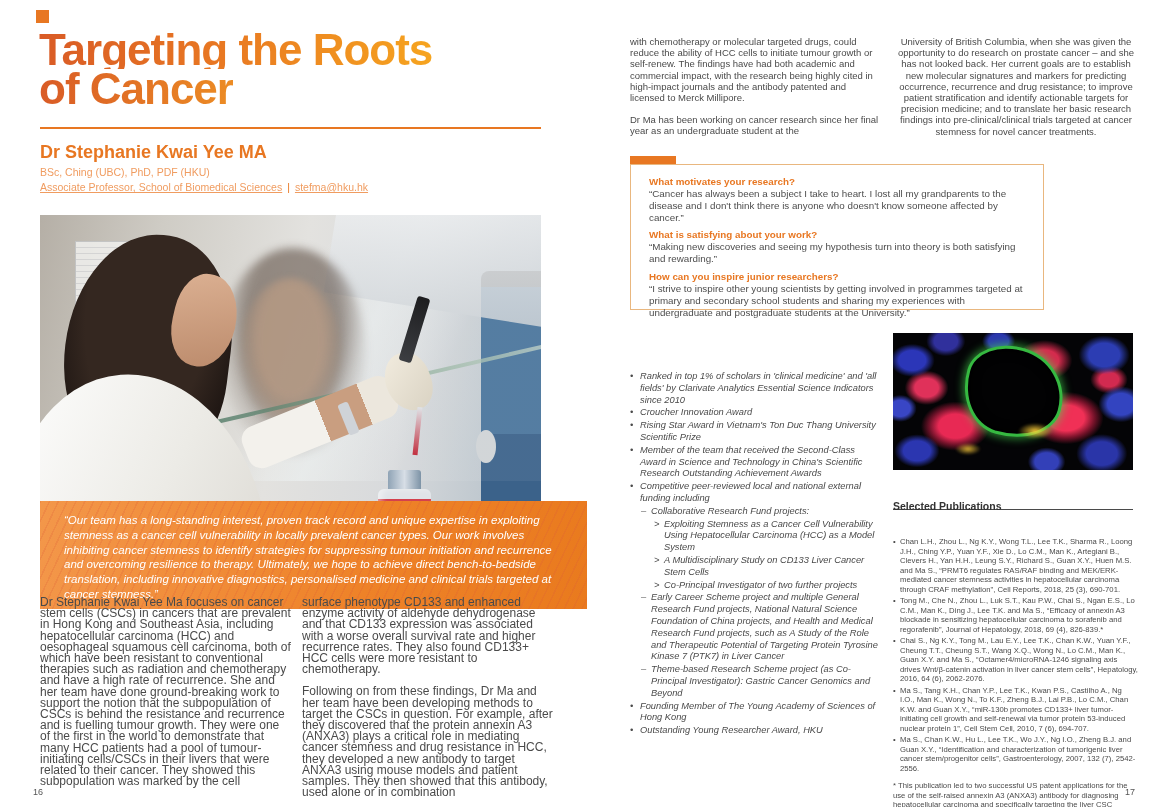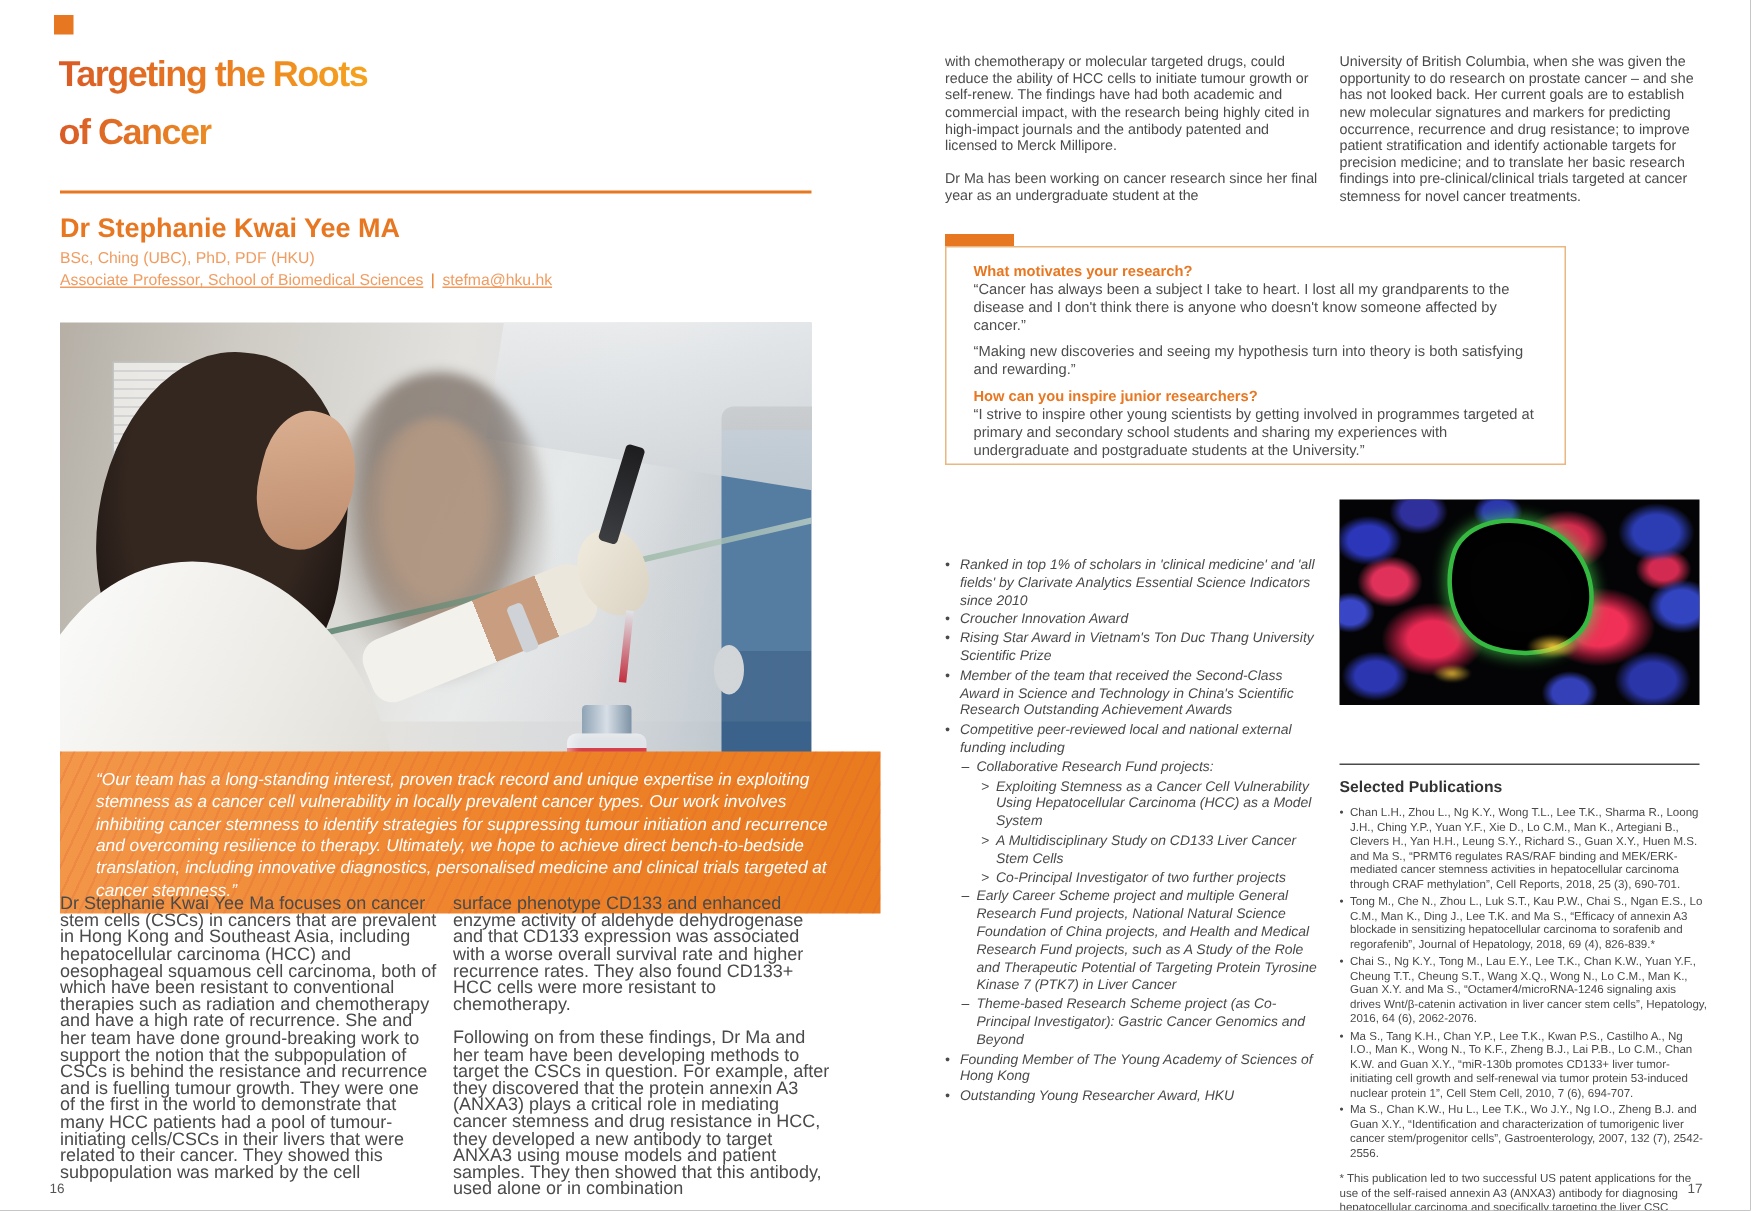--- a/index.html
+++ b/index.html
@@ -2,21 +2,21 @@
 <html><head>
 <meta charset="utf-8">
 <style>
   * { margin:0; padding:0; box-sizing:border-box; }
   html,body { background:#9a9a9a; }
   body { font-family:"Liberation Sans", sans-serif; }
   .spread { position:relative; width:1167px; height:807px; background:#ffffff; overflow:hidden; margin:0 auto; }
 
   
   .accent-square { position:absolute; left:36px; top:10px; width:13px; height:13px; background:#e87722; }
-  .title { position:absolute; left:39px; top:30px; font-weight:bold; font-size:24px; line-height:39px; letter-spacing:-1px; }
+  .title { position:absolute; left:39px; top:30px; font-weight:bold; font-size:44px; line-height:39px; letter-spacing:-1px; }
   .title .tline { display:inline-block; color:#e87722; -webkit-background-clip:text; background-clip:text; -webkit-text-fill-color:transparent; }
   .title .t1 { background-image:linear-gradient(90deg,#d95b26 0%,#e87722 45%,#f6a41f 100%); }
   .title .t2 { background-image:linear-gradient(90deg,#d95b26 0%,#ec8c24 100%); }
   .title-rule { position:absolute; left:40px; top:127px; width:501px; height:2px; background:#e87722; }
   .res-name { position:absolute; left:40px; top:142px; font-size:18px; font-weight:bold; color:#e87722; }
   .res-cred { position:absolute; left:40px; top:166px; font-size:10.5px; line-height:13.5px; color:#f09c60; }
   .res-pos  { position:absolute; left:40px; top:181px; font-size:10.5px; line-height:13.5px; color:#f09c60;text-decoration:underline; }
   .res-pos a { color:#f09c60; text-decoration:none; }
   .res-pos .sep { margin:0 5px; color:#e87722; }
 
@@ -55,21 +55,21 @@
   .bcol2 { left:302px; }
   .bodytxt p + p { margin-top:11px; }
 
   .pagenum { position:absolute; bottom:10px; font-size:9px; color:#555; }
   .pn-left { left:33px; }
   .pn-right { right:32px; }
 
   
   .intro { position:absolute; top:36px; width:253px; font-size:9.5px; line-height:11.2px; color:#4a4a4a; }
   .icol1 { left:630px; }
-  .icol2 { left:893px; width:246px; }
+  .icol2 { left:893px; width:246px;text-align:center; }
   .intro p + p { margin-top:11px; }
 
   
   .qa-tab { position:absolute; left:630px; top:156px; width:46px; height:8px; background:#e87722; }
   .qa-box { position:absolute; left:630px; top:164px; width:414px; height:146px; border:1px solid #e9b77f; background:#fff; padding:11px 18px 0 18px; }
   .qa-pair { margin-bottom:6px; }
   .qa-q { font-size:9.8px; font-weight:bold; color:#e87722; line-height:12px; }
   .qa-a { font-size:9.8px; color:#4d4d4d; line-height:11.8px; }
 
   
@@ -101,21 +101,21 @@
     #040406; }
   .fluor div { position:absolute; }
   .fl-lumen { left:29%; top:10%; width:42%; height:66%; background:#020203;
     border:3px solid rgba(60,205,72,0.9); border-radius:48% 52% 56% 44% / 40% 56% 44% 60%;
     transform:rotate(16deg); box-shadow:0 0 9px 2px rgba(70,220,80,0.6), inset 0 0 8px 3px rgba(0,0,0,0.95); }
   .fl-yellow1 { left:52%; top:66%; width:34px; height:16px; background:radial-gradient(closest-side, rgba(255,208,58,0.95), rgba(255,208,58,0)); filter:blur(1px); }
   .fl-yellow2 { left:26%; top:80%; width:26px; height:12px; background:radial-gradient(closest-side, rgba(250,200,60,0.85), rgba(250,200,60,0)); filter:blur(1px); }
 
   .fig-caption { position:absolute; left:893px; top:477px; width:242px; font-size:8.3px; font-style:italic; line-height:11px; color:#666; }
   .pub-divider { position:absolute; left:893px; top:509px; width:240px; height:1px; background:#4a4a4a; }
-  .pub-header { position:absolute; left:893px; top:519px; font-size:10.5px; font-weight:bold; color:#333; }
+  .pub-header { position:absolute; left:893px; top:500px; font-size:10.5px; font-weight:bold; color:#333; }
   .pub-list { position:absolute; left:893px; top:537px; width:245px; font-size:7.7px; line-height:9.5px; color:#4a4a4a; }
   .pub-item { display:flex; margin-bottom:2px; }
   .pub-item .mk { flex:0 0 7px; }
   .pub-foot { margin-top:8px; }
 </style>
 </head>
 <body>
 
 <div class="spread">
 
@@ -176,20 +176,21 @@
     <p>University of British Columbia, when she was given the opportunity to do research on prostate cancer – and she has not looked back. Her current goals are to establish new molecular signatures and markers for predicting occurrence, recurrence and drug resistance; to improve patient stratification and identify actionable targets for precision medicine; and to translate her basic research findings into pre-clinical/clinical trials targeted at cancer stemness for novel cancer treatments.</p>
   </div>
 
   <div class="qa-tab"></div>
   <div class="qa-box">
     <div class="qa-pair">
       <div class="qa-q">What motivates your research?</div>
       <div class="qa-a">“Cancer has always been a subject I take to heart. I lost all my grandparents to the disease and I don't think there is anyone who doesn't know someone affected by cancer.”</div>
     </div>
     <div class="qa-pair">
+      <div class="qa-q">What is satisfying about your work?</div>
       <div class="qa-a">“Making new discoveries and seeing my hypothesis turn into theory is both satisfying and rewarding.”</div>
     </div>
     <div class="qa-pair">
       <div class="qa-q">How can you inspire junior researchers?</div>
       <div class="qa-a">“I strive to inspire other young scientists by getting involved in programmes targeted at primary and secondary school students and sharing my experiences with undergraduate and postgraduate students at the University.”</div>
     </div>
   </div>
 
   <div class="hl-list">
     <div class="hl-item lvl0">

